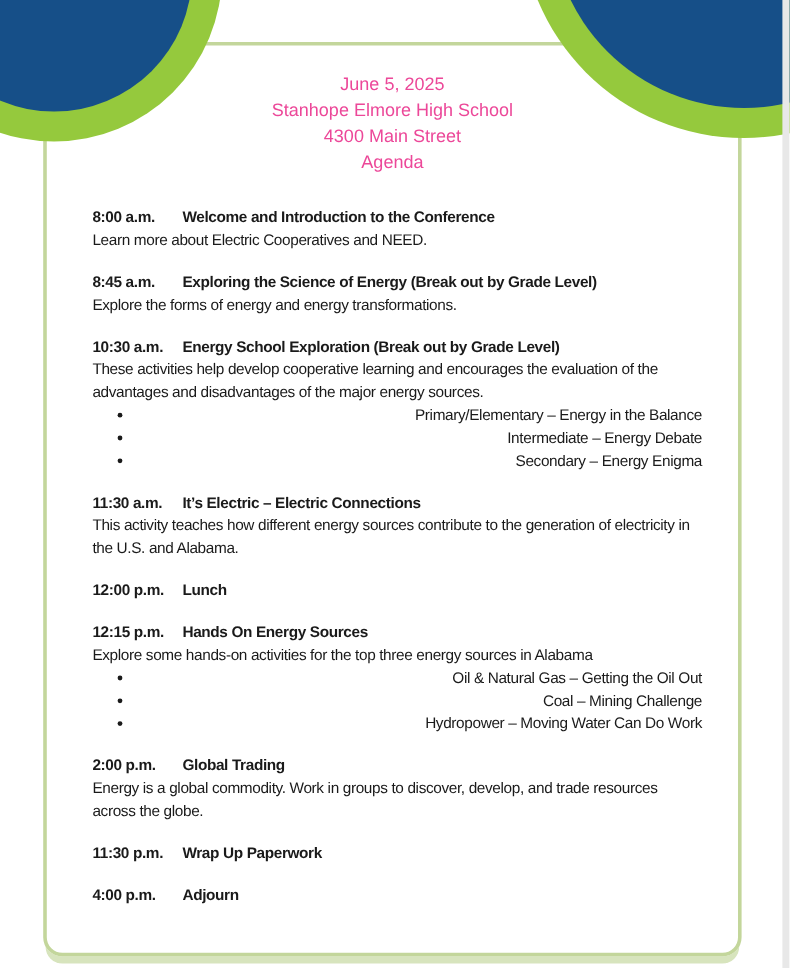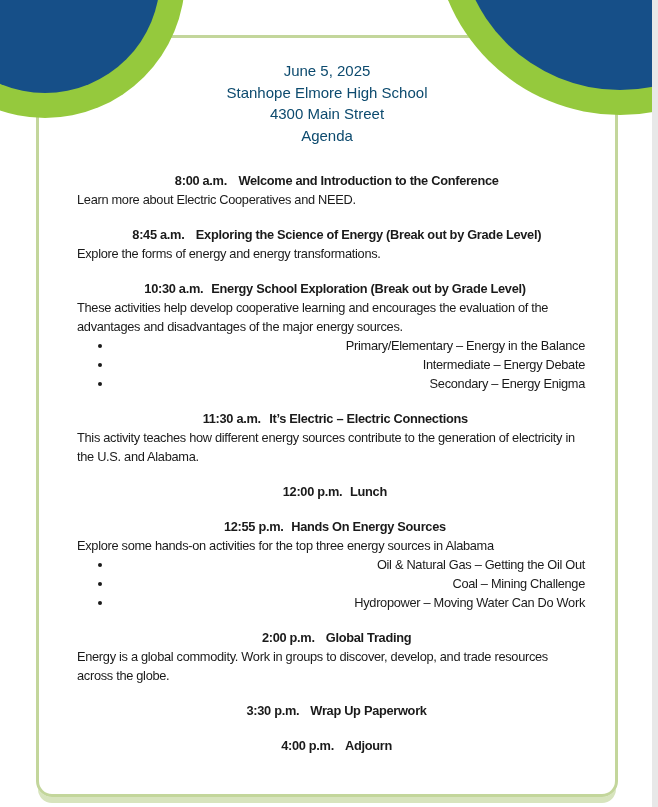--- a/index.html
+++ b/index.html
@@ -20,29 +20,29 @@
     position:absolute;left:36px;top:35px;width:576px;height:756px;
     border:3px solid #c3d69b;border-radius:16px;z-index:1;
     box-shadow:0 8px 0 -2px #d7e4bd;
   }
   
   .edge-strip{position:absolute;right:0;top:0;width:6px;height:807px;background:#e8e8e8;z-index:5;}
   
   .content{position:absolute;left:0;top:0;width:658px;z-index:3;}
   .doc-header{
     position:absolute;left:39px;top:60px;width:576px;
-    text-align:center;font-size:15px;line-height:21.5px;color:#0c4a6e;
+    text-align:center;font-size:15px;line-height:21.5px;color:#ec4899;
   }
   .agenda{
     position:absolute;left:77px;top:171px;width:508px;
     font-size:12.8px;line-height:19px;letter-spacing:-0.3px;color:#1a1a1a;
   }
   .item{margin:0;}
   .item + .item{margin-top:16px;}
-  .item-row{font-weight:bold;text-align:center;}
+  .item-row{font-weight:bold;}
   .time{display:inline-block;width:75px;font-weight:bold;}
   .title{font-weight:bold;}
   .desc{margin:0;}
   .bullets{margin:0;padding:0 0 0 36px;list-style:disc;}
   .bullets li{margin:0;padding-left:2px;text-align:right;}
 </style>
 </head>
 <body>
 
 <div>
@@ -101,41 +101,41 @@
       </div>
 
       <div class="item">
         <div class="item-row">
           <span class="time">12:00 p.m.</span><span class="title">Lunch</span>
         </div>
       </div>
 
       <div class="item">
         <div class="item-row">
-          <span class="time">12:55 p.m.</span><span class="title">Hands On Energy Sources</span>
+          <span class="time">12:15 p.m.</span><span class="title">Hands On Energy Sources</span>
         </div>
         <p class="desc">Explore some hands-on activities for the top three energy sources in Alabama</p>
         <ul class="bullets">
           <li>Oil &amp; Natural Gas – Getting the Oil Out</li>
           <li>Coal – Mining Challenge</li>
           <li>Hydropower – Moving Water Can Do Work</li>
         </ul>
       </div>
 
       <div class="item">
         <div class="item-row">
           <span class="time">2:00 p.m.</span><span class="title">Global Trading</span>
         </div>
         <p class="desc">Energy is a global commodity. Work in groups to discover, develop, and trade resources across the globe.</p>
       </div>
 
 
       <div class="item">
         <div class="item-row">
-          <span class="time">3:30 p.m.</span><span class="title">Wrap Up Paperwork</span>
+          <span class="time">11:30 p.m.</span><span class="title">Wrap Up Paperwork</span>
         </div>
       </div>
 
       <div class="item">
         <div class="item-row">
           <span class="time">4:00 p.m.</span><span class="title">Adjourn</span>
         </div>
       </div>
 
     </div>

